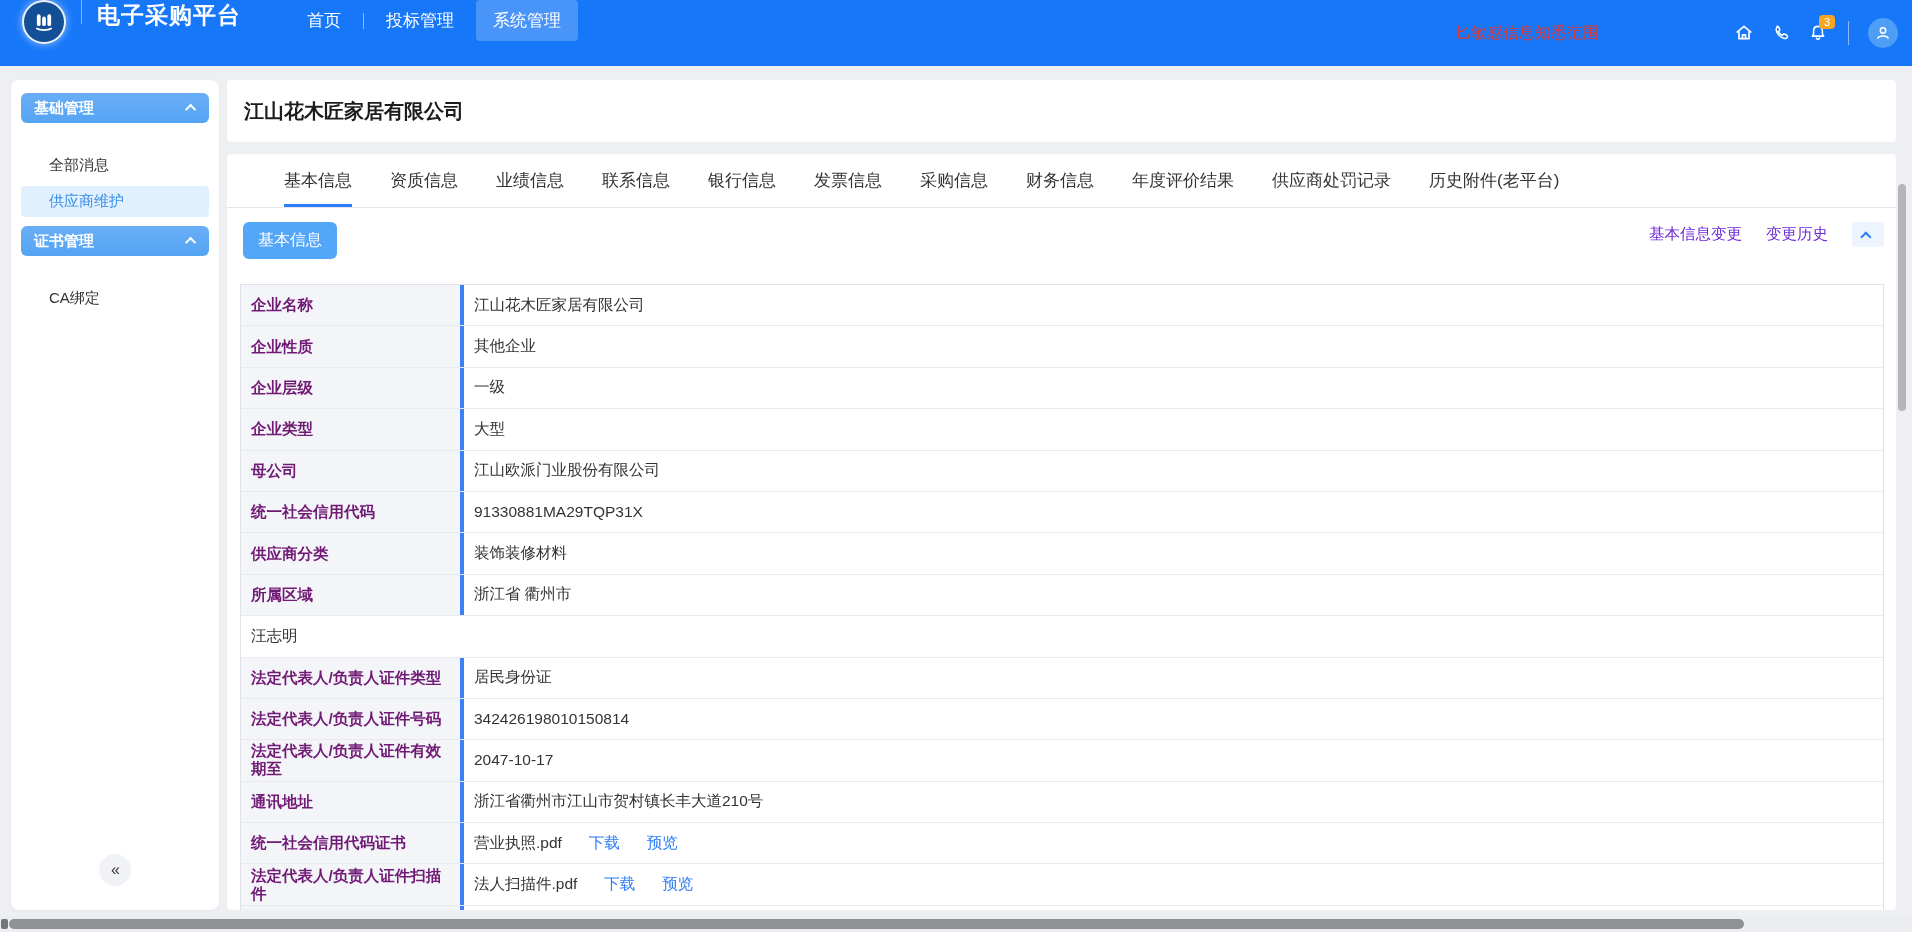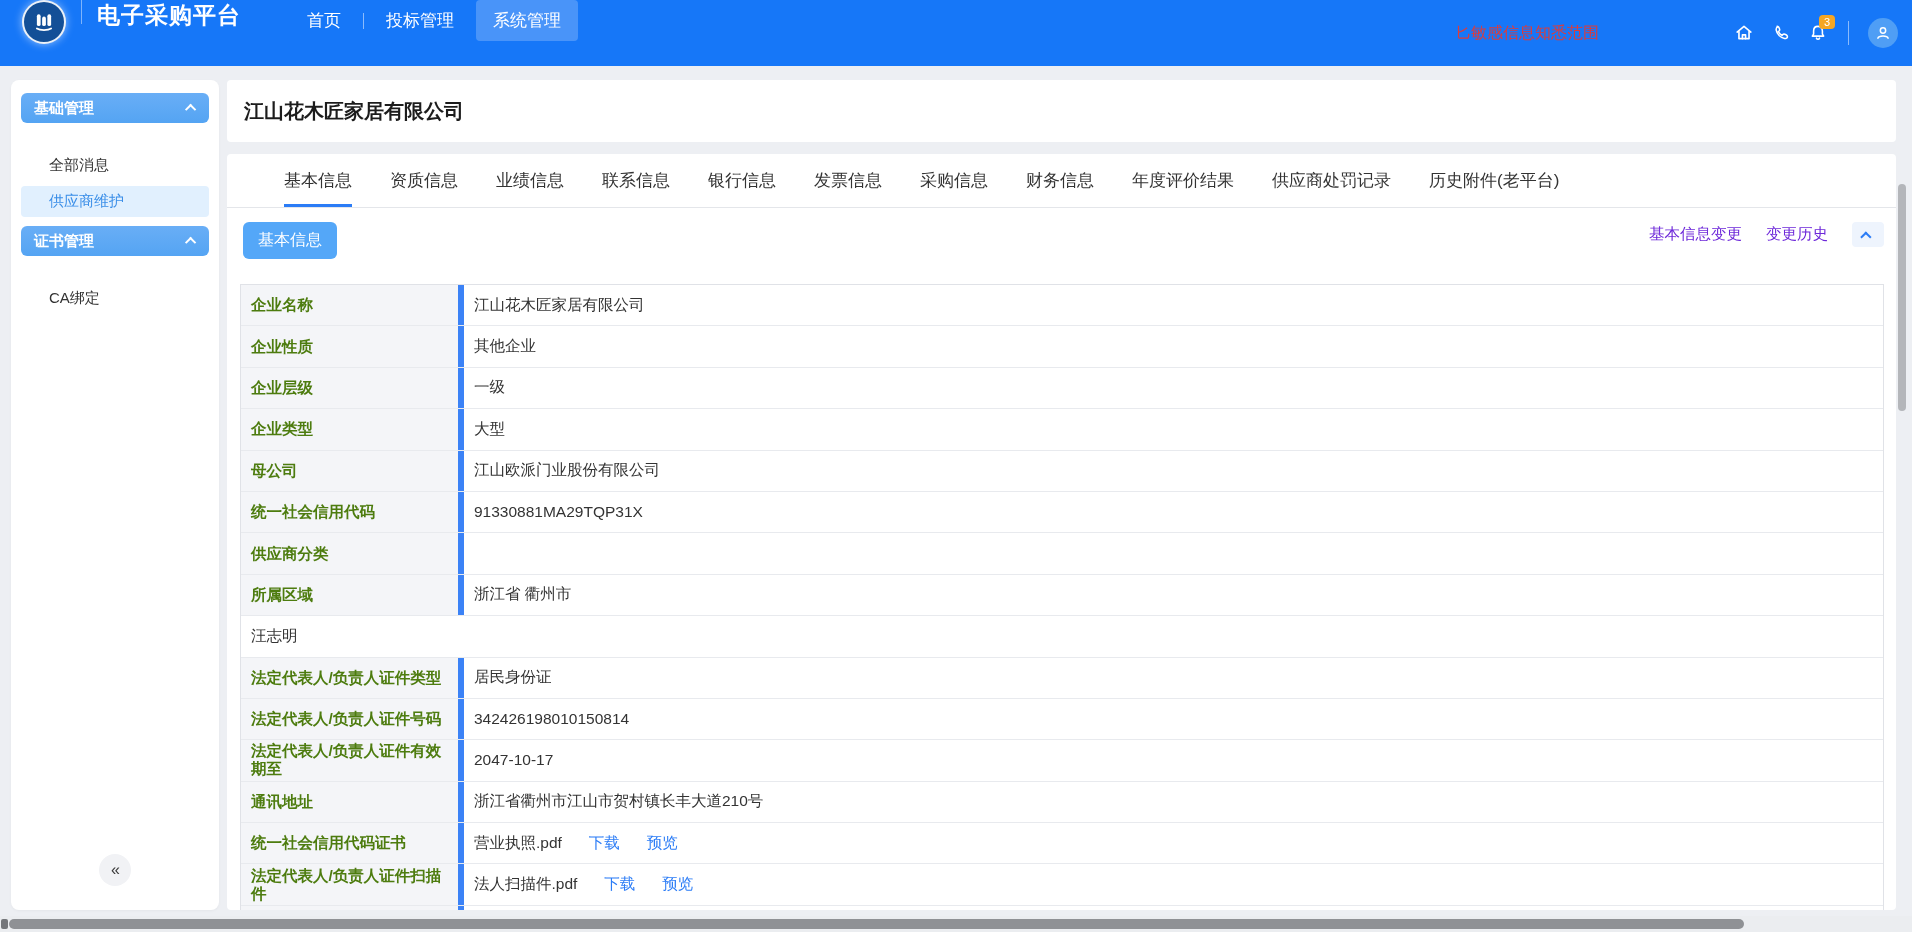--- a/index.html
+++ b/index.html
@@ -118,23 +118,23 @@
   }
   .collapse-section-btn .chev-up { transform:rotate(45deg) translateY(3px); }
 
   .info-table {
     margin:13px 12px 0 13px; width:1644px;
     border:1px solid #e0e2e7; border-bottom:none;
   }
   .trow { display:flex; height:41.4px; border-bottom:1px solid #e8eaee; }
   .tlabel {
     width:223px; flex:0 0 auto; background:#f4f5f8;
-    border-right:6px solid #3b82f6;
+    border-right:4px solid #3b82f6;
     display:flex; align-items:center;
-    padding:2px 10px; font-size:15.5px; font-weight:600; color:#4d7c0f;
+    padding:2px 10px; font-size:15.5px; font-weight:600; color:#701a75;
     line-height:18px;
   }
   .tvalue {
     flex:1; display:flex; align-items:center; padding-left:10px;
     font-size:15.5px; color:#333;
   }
   .tlink { color:#2b7cf6; font-size:15.5px; margin-left:27px; cursor:pointer; text-decoration:none; }
 
   
   .vscroll-thumb {
@@ -322,20 +322,24 @@
       <div class="trow">
         <div class="tlabel">统一社会信用代码</div>
         <div class="tvalue">
           <span>91330881MA29TQP31X</span>
 
         </div>
       </div>
 
       <div class="trow">
         <div class="tlabel">供应商分类</div>
+        <div class="tvalue">
+          <span>装饰装修材料</span>
+
+        </div>
       </div>
 
       <div class="trow">
         <div class="tlabel">所属区域</div>
         <div class="tvalue">
           <span>浙江省 衢州市</span>
 
         </div>
       </div>
 

